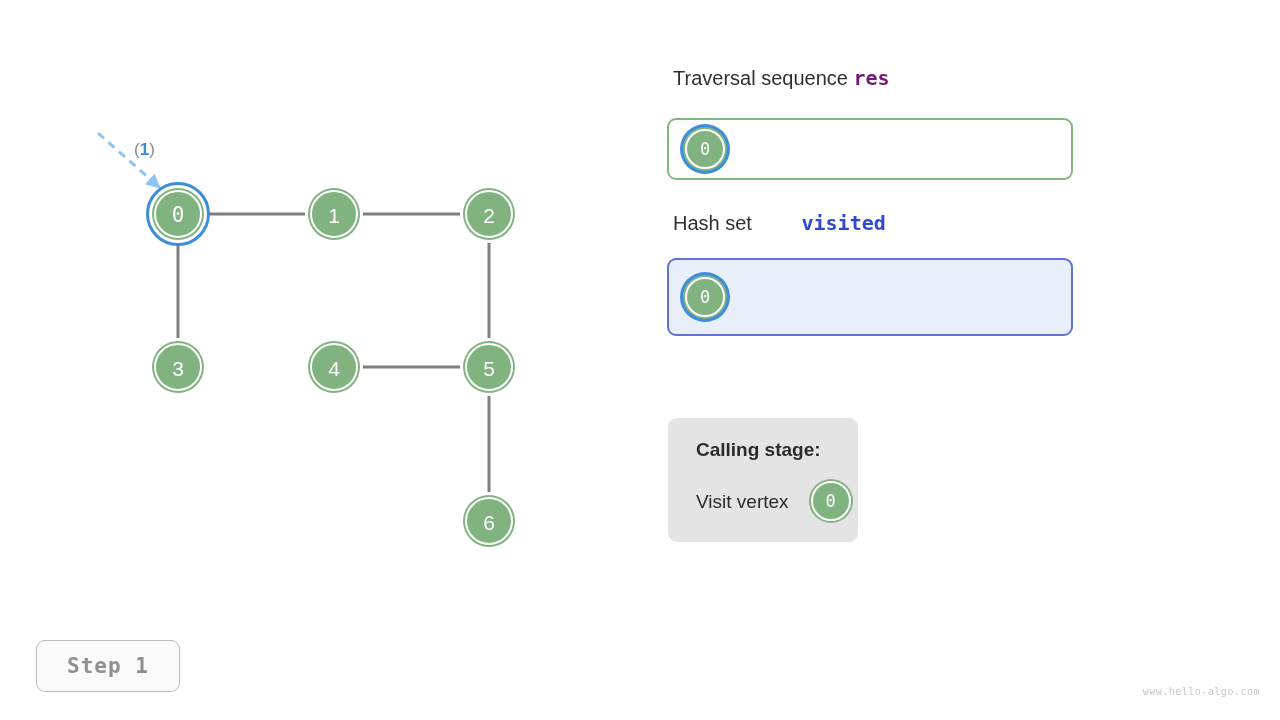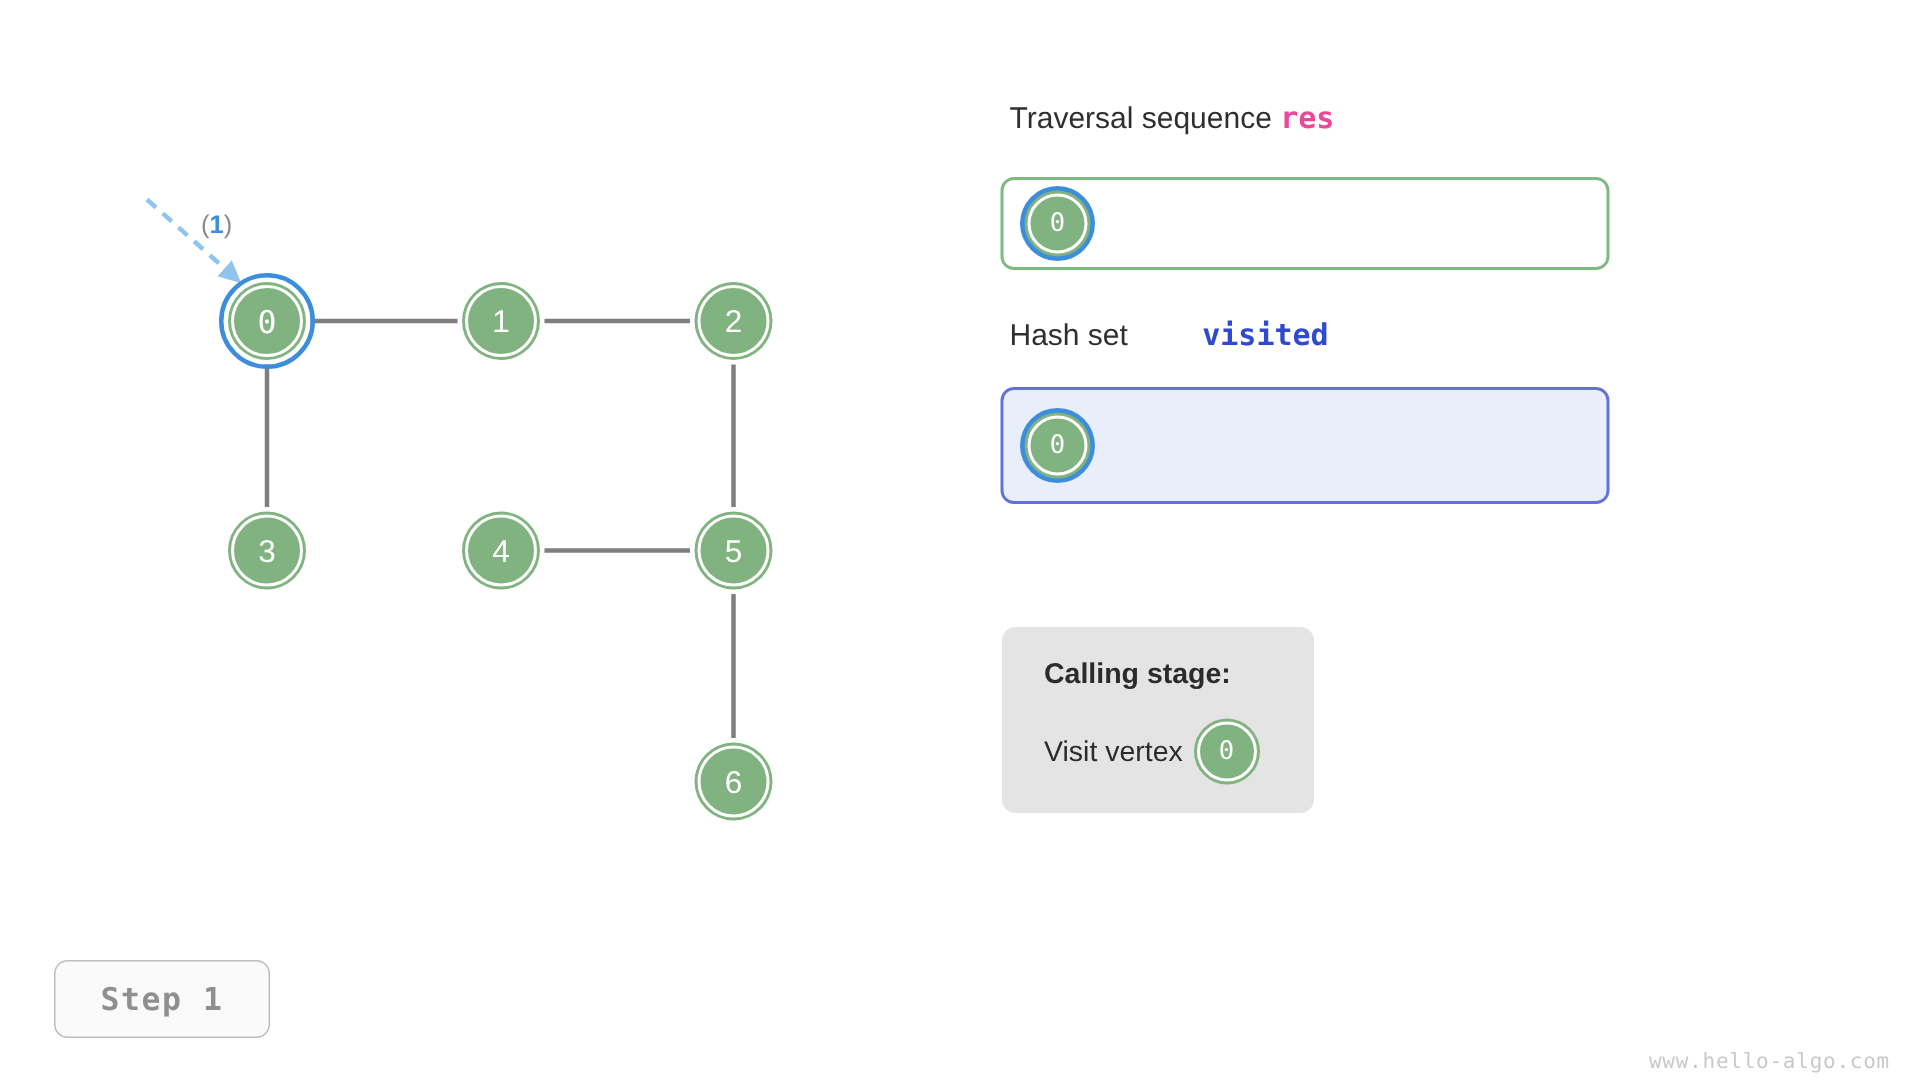--- a/index.html
+++ b/index.html
@@ -59,21 +59,21 @@
     font-size: 20px;
     color: #2f2f2f;
     white-space: nowrap;
     line-height: 1;
   }
   .panel-heading .code {
     font-family: "DejaVu Sans Mono", "Liberation Mono", monospace;
     font-weight: bold;
     font-size: 20px;
   }
-  .code-green { color: #ec4899; }
+  .code-green { color: #701a75; }
   .code-blue  { color: #2f49d1; margin-left: 44px; }
 
   .value-box {
     position: absolute;
     box-sizing: border-box;
     border-radius: 9px;
     display: flex;
     align-items: center;
     padding-left: 14px;
     gap: 14px;
@@ -116,39 +116,39 @@
   .token.highlight {
     box-shadow: 0 0 0 3px #3d8ddd;
   }
   .token-44 { width: 44px; height: 44px; }
 
   
   #calling-stage {
     position: absolute;
     left: 2px;
     top: 418px;
-    width: 208px;
+    width: 190px;
     height: 124px;
     background: #e4e4e4;
     border-radius: 9px;
     box-sizing: border-box;
     padding: 22px 0 16px 28px;
   }
   #calling-stage .title {
     font-size: 19px;
     font-weight: bold;
     color: #2b2b2b;
     line-height: 1;
     white-space: nowrap;
   }
   #calling-stage .row {
     margin-top: 20px;
     display: flex;
     align-items: center;
-    gap: 7px;
+    gap: 20px;
   }
   #calling-stage .row .label {
     font-size: 19px;
     color: #2b2b2b;
     white-space: nowrap;
     line-height: 1;
   }
 
   
   #step-badge {
@@ -168,23 +168,23 @@
     font-weight: bold;
     font-size: 21px;
     color: #8f8f8f;
     letter-spacing: 1px;
   }
 
   
   #watermark {
     position: absolute;
     right: 20px;
-    bottom: 4px;
-    font-family: "DejaVu Sans Mono", "Liberation Mono", monospace;
-    font-size: 14px;
+    bottom: 23px;
+    font-family: "DejaVu Sans Mono", "Liberation Mono", monospace;
+    font-size: 10px;
     color: #c9c9c9;
     letter-spacing: 0.5px;
   }
 </style>
 </head>
 <body>
 
 <div id="graph-canvas">
   <svg class="graph-svg" width="640" height="720" viewBox="0 0 640 720">
     <defs>

